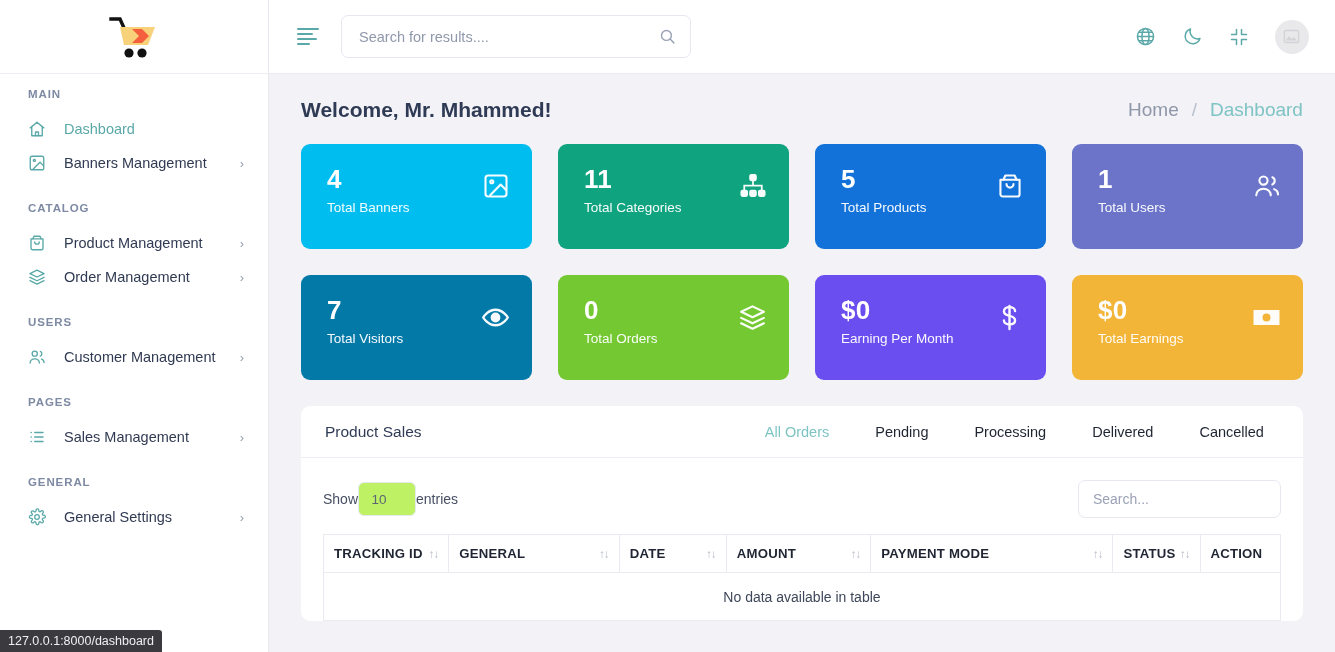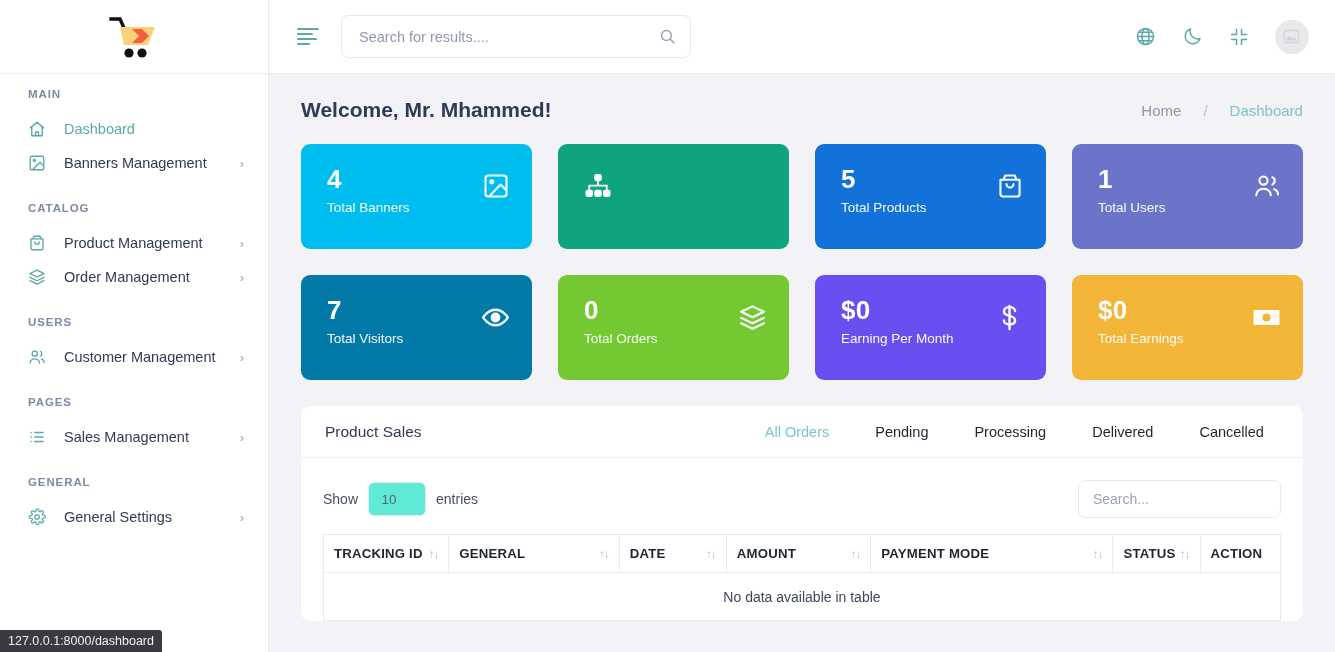--- a/index.html
+++ b/index.html
@@ -131,21 +131,21 @@
   }
   .page-head {
     height: 56px;
     display: flex; align-items: center;
     justify-content: space-between;
     padding-top: 16px;
   }
   .page-title {
     font-size: 21px; font-weight: 600; color: #2f3a54;
   }
-  .breadcrumb { display: flex; align-items: flex-start; font-size: 15px; gap: 22px; }
+  .breadcrumb { display: flex; align-items: flex-start; font-size: 19px; gap: 13px; }
   .bc-home { color: #8f97a8; cursor: pointer; }
   .bc-sep { color: #b9bfcc; }
   .bc-current { color: #7fc4c4; }
 
   
   .stats {
     display: grid;
     grid-template-columns: repeat(4, 1fr);
     gap: 26px;
     margin-top: 14px;
@@ -182,27 +182,27 @@
   .tabs { display: flex; align-items: center; gap: 0; }
   .tab {
     font-size: 14.5px; color: #1f2532; cursor: pointer;
     padding: 0 23px;
   }
   .tab.active { color: #7fc4c4; }
   .tab:last-child { padding-right: 15px; }
 
   .panel-body { padding: 18px 22px 0 22px; }
   .dt-controls { display: flex; align-items: center; justify-content: space-between; height: 46px; }
-  .dt-length { display: flex; align-items: center; gap: 10px; font-size: 14px; color: #474f63; }
+  .dt-length { display: flex; align-items: center; font-size: 14px; color: #474f63; }
   .dt-select {
     width: 58px; height: 34px;
     border: 1px solid #e6e8f0; border-radius: 6px;
     display: flex; align-items: center; justify-content: center; gap: 8px;
     font-size: 13.5px; color: #5b6375;
-    cursor: pointer; background: #5eead4;
+    cursor: pointer; background: #bef264;
   }
   .caret {
     width: 0; height: 0;
     border-left: 4px solid transparent;
     border-right: 4px solid transparent;
     border-top: 5px solid #6b7governance;
     border-top-color: #6b7285;
   }
   .dt-search {
     width: 203px; height: 38px;
@@ -440,20 +440,24 @@
           <span class="stat-ico">
             <svg width="28" height="28" viewBox="0 0 24 24" fill="none" stroke="#fff" stroke-width="1.8" stroke-linecap="round" stroke-linejoin="round">
                 <rect x="3" y="3" width="18" height="18" rx="2.3"></rect>
                 <circle cx="8.4" cy="8.4" r="1.3"></circle>
                 <path d="M20.6 15.4 16 10.8l-9 9.2"></path>
               </svg>
           </span>
         </div>
 
         <div class="stat-card" style="background:#10a37f">
+          <div>
+            <div class="stat-num">11</div>
+            <div class="stat-lab">Total Categories</div>
+          </div>
           <span class="stat-ico">
             <svg width="28" height="28" viewBox="0 0 24 24" fill="#fff" stroke="#fff" stroke-width="1.5">
                 <rect x="9.5" y="2.5" width="5" height="4.6" rx="1"></rect>
                 <rect x="2" y="16" width="5" height="4.6" rx="1"></rect>
                 <rect x="9.5" y="16" width="5" height="4.6" rx="1"></rect>
                 <rect x="17" y="16" width="5" height="4.6" rx="1"></rect>
                 <path d="M12 7.1v4.6M4.5 16v-4.3h15V16" fill="none"></path>
               </svg>
           </span>
         </div>

